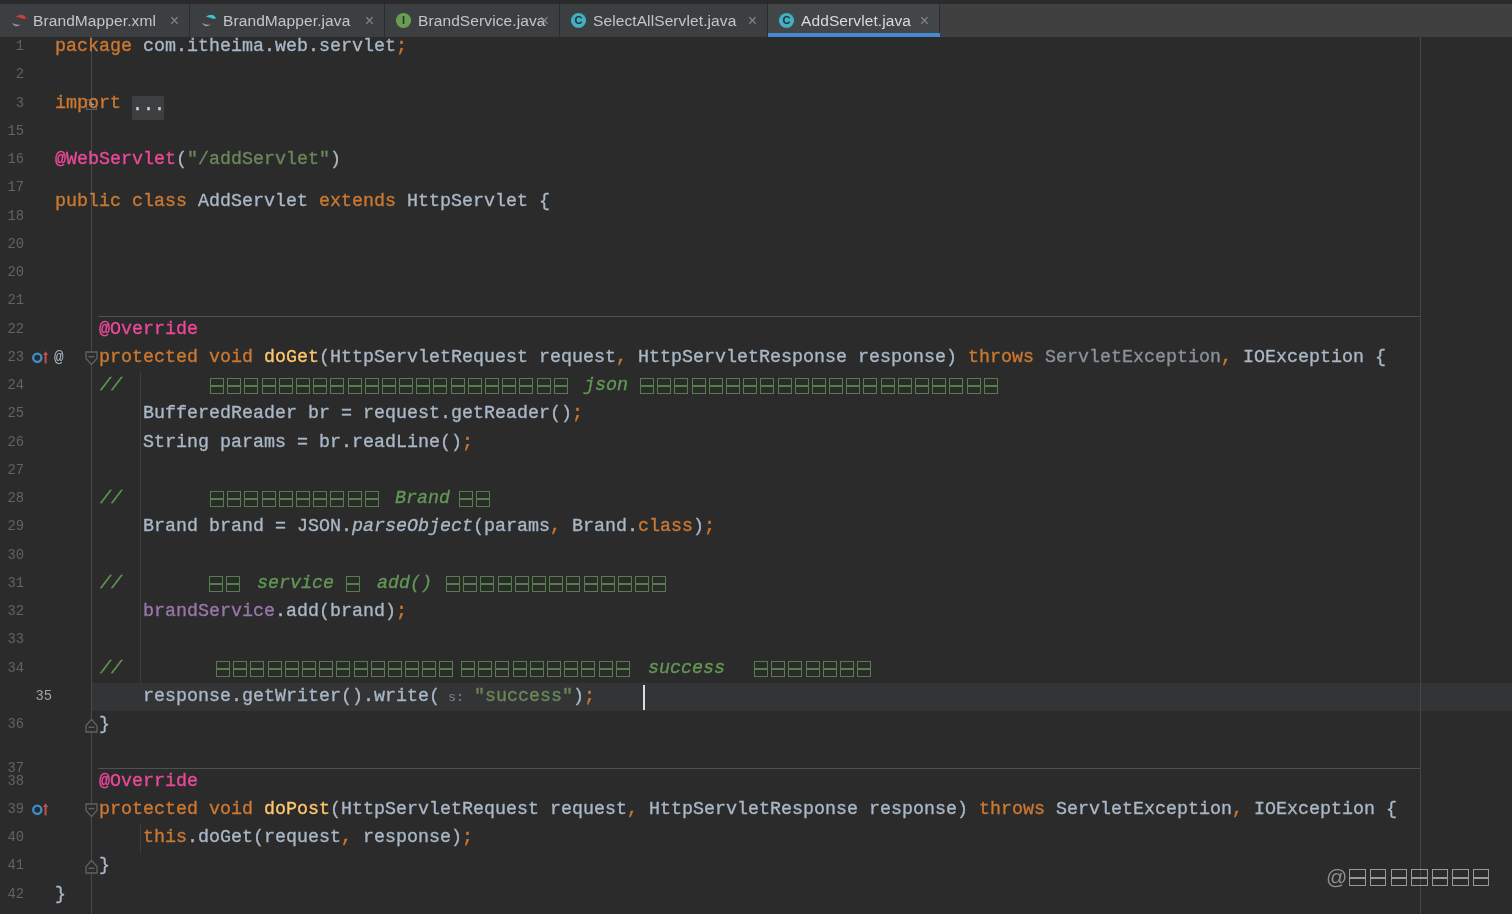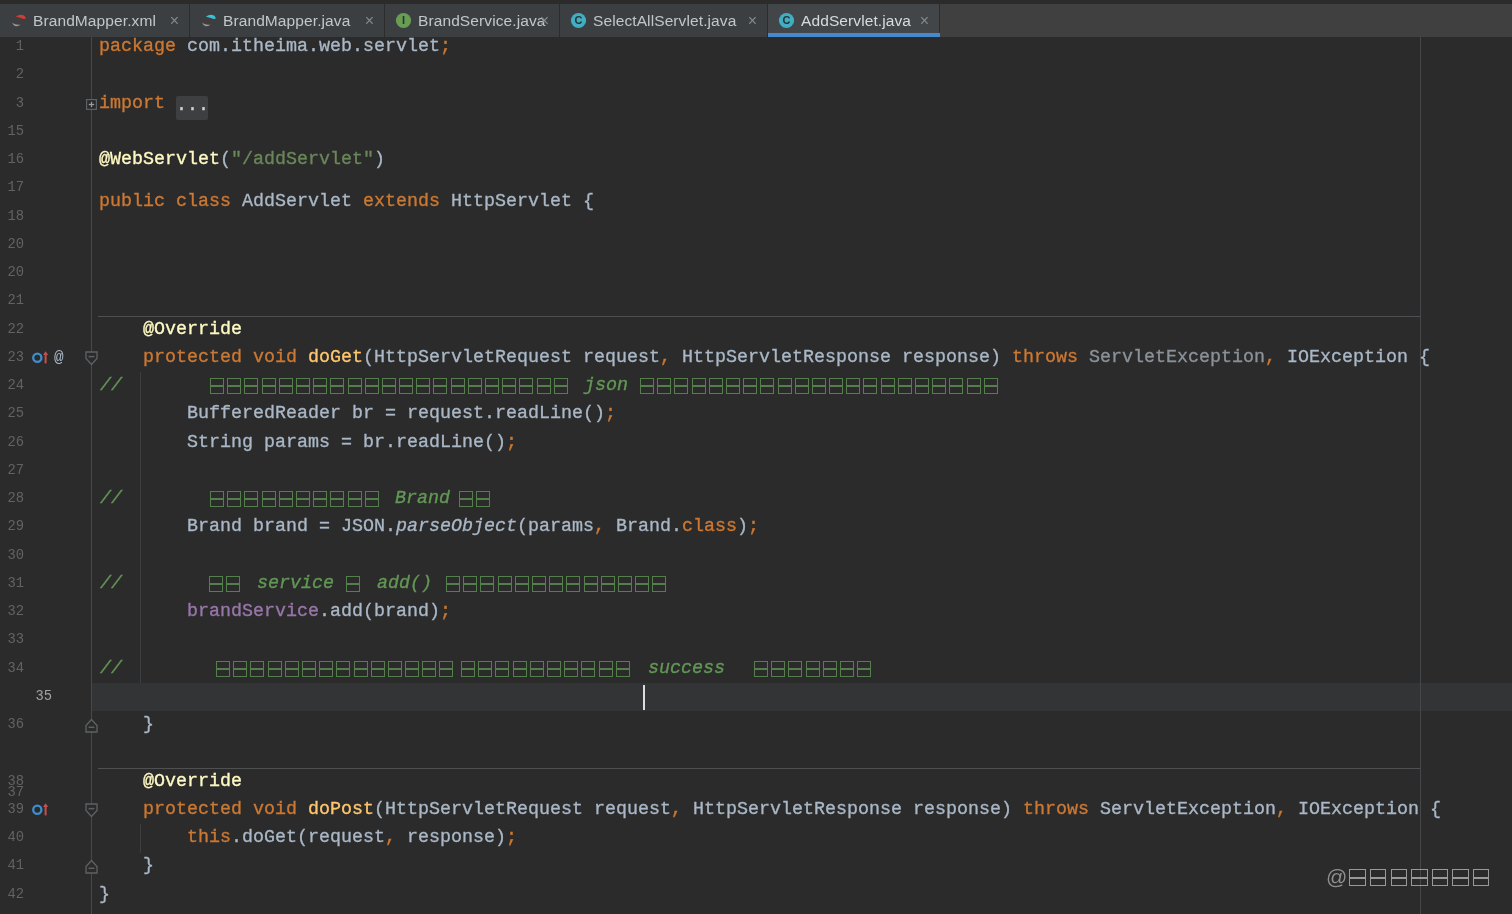--- a/index.html
+++ b/index.html
@@ -13,26 +13,26 @@
 .tx { position:absolute; right:10px; color:#85888a; font-family:"Liberation Sans",sans-serif; font-size:16px; }
 .underline { position:absolute; left:768px; top:29px; width:172px; height:4px; background:#4689cf; }
 .vline { position:absolute; width:1px; background:#47494b; }
 .band { position:absolute; left:92px; top:683px; width:1420px; height:28px; background:#323435; }
 .sep { position:absolute; left:98px; width:1322px; height:1px; background:#4e5052; }
 .guide { position:absolute; width:1px; background:#3c3e40; }
 .ln { position:absolute; left:0; width:24px; height:29px; line-height:28.26px; text-align:right; color:#606366; font-size:13.8px; }
 .ln.cur { color:#a4a3a3;margin-left:28px; }
 .gat { position:absolute; left:54px; width:20px; height:29px; line-height:28.26px; color:#a9b7c6; font-size:16px; }
 .ic { position:absolute; }
-.r { position:absolute; left:0; width:1512px; height:29px; line-height:28.26px; white-space:pre; padding-left:99px; -webkit-text-stroke:0.33px; }
+.r { position:absolute; left:0; width:1512px; height:29px; line-height:28.26px; white-space:pre; padding-left:55px; -webkit-text-stroke:0.33px; }
 .r.cm { padding-left:0; }
 .k { color:#cc7832; }
 .d { color:#a9b7c6; }
 .s { color:#6a8759; }
-.a { color:#fef9c3; }
+.a { color:#ec4899; }
 .m { color:#ffc66d; }
 .f { color:#9876aa; }
 .g { color:#8a9199; }
 .it { font-style:italic;margin-top:28px; }
 .hl { background:#474832; }
 .fold { display:inline-block; background:#3d3f40; color:#ced3d8; border-radius:2px; margin-left:11px; width:32px; text-align:center; height:24px; line-height:20px; vertical-align:-2px; -webkit-text-stroke:0.33px #ced3d8; }
 .hint { display:inline-block; width:19px; margin:0 7px 0 8px; font-size:13.5px; color:#7e8287; -webkit-text-stroke:0; }
 .cl { position:absolute; color:#629755; font-style:italic; }
 .cb { position:absolute; top:0; height:28.26px; display:inline-flex; align-items:center; }
 .cb i { display:inline-block; width:14px; height:16px; border:1.5px solid #557e4d; margin-right:3.2px;
@@ -70,21 +70,21 @@
     <div class="ln" style="top:457px">27</div>
     <div class="ln" style="top:485px">28</div>
     <div class="ln" style="top:513px">29</div>
     <div class="ln" style="top:542px">30</div>
     <div class="ln" style="top:570px">31</div>
     <div class="ln" style="top:598px">32</div>
     <div class="ln" style="top:626px">33</div>
     <div class="ln" style="top:655px">34</div>
     <div class="ln cur" style="top:683px">35</div>
     <div class="ln" style="top:711px">36</div>
-    <div class="ln" style="top:779px">37</div>
+    <div class="ln" style="top:755px">37</div>
     <div class="ln" style="top:768px">38</div>
     <div class="ln" style="top:796px">39</div>
     <div class="ln" style="top:824px">40</div>
     <div class="ln" style="top:852px">41</div>
     <div class="ln" style="top:881px">42</div>
 <svg class="ic" style="left:86px;top:99px" width="11" height="11" viewBox="0 0 11 11">
       <rect x="0.6" y="0.6" width="9.8" height="9.8" fill="#2b2b2b" stroke="#5d6163" stroke-width="1.2"></rect>
       <line x1="2.8" y1="5.5" x2="8.2" y2="5.5" stroke="#9a9d9f" stroke-width="1.3"></line>
       <line x1="5.5" y1="2.8" x2="5.5" y2="8.2" stroke="#9a9d9f" stroke-width="1.3"></line>
     </svg>
@@ -115,27 +115,28 @@
       <path d="M1 14 H12 V7.5 L6.5 1.5 L1 7.5 Z" fill="#2b2b2b" stroke="#5f6264" stroke-width="1.3"></path>
       <line x1="3.6" y1="9.3" x2="9.4" y2="9.3" stroke="#5f6264" stroke-width="1.5"></line>
     </svg>
 <div class="r" style="top:33px"><span class="k">package</span><span class="d"> com.itheima.web.servlet</span><span class="k">;</span></div>
     <div class="r" style="top:90px"><span class="k">import</span><span class="fold">...</span></div>
     <div class="r" style="top:146px"><span class="a">@WebServlet</span><span class="d">(</span><span class="s">"/addServlet"</span><span class="d">)</span></div>
     <div class="r" style="top:188px"><span class="k">public class</span><span class="d"> AddServlet </span><span class="k">extends</span><span class="d"> HttpServlet {</span></div>
     <div class="r" style="top:316px"><span class="d">    </span><span class="a">@Override</span></div>
     <div class="r" style="top:344px"><span class="d">    </span><span class="k">protected void </span><span class="m">doGet</span><span class="d">(HttpServletRequest request</span><span class="k">,</span><span class="d"> HttpServletResponse response) </span><span class="k">throws</span><span class="g"> ServletException</span><span class="k">,</span><span class="d"> IOException {</span></div>
     <div class="r cm" style="top:372px"><span class="cl" style="left:100px">//</span><span class="cb" style="left:210px"><i></i><i></i><i></i><i></i><i></i><i></i><i></i><i></i><i></i><i></i><i></i><i></i><i></i><i></i><i></i><i></i><i></i><i></i><i></i><i></i><i></i></span><span class="cl" style="left:584px">json</span><span class="cb" style="left:640px"><i></i><i></i><i></i><i></i><i></i><i></i><i></i><i></i><i></i><i></i><i></i><i></i><i></i><i></i><i></i><i></i><i></i><i></i><i></i><i></i><i></i></span></div>
-    <div class="r" style="top:400px"><span class="d">        BufferedReader br = request.readLine()</span><span class="k">;</span></div>
+    <div class="r" style="top:400px"><span class="d">        BufferedReader br = request.getReader()</span><span class="k">;</span></div>
     <div class="r" style="top:429px"><span class="d">        String params = br.readLine()</span><span class="k">;</span></div>
     <div class="r cm" style="top:485px"><span class="cl" style="left:100px">//</span><span class="cb" style="left:210px"><i></i><i></i><i></i><i></i><i></i><i></i><i></i><i></i><i></i><i></i></span><span class="cl" style="left:395px">Brand</span><span class="cb" style="left:459px"><i></i><i></i></span></div>
     <div class="r" style="top:513px"><span class="d">        Brand brand = JSON.</span><span class="d it">parseObject</span><span class="d">(params</span><span class="k">,</span><span class="d"> Brand.</span><span class="k">class</span><span class="d">)</span><span class="k">;</span></div>
     <div class="r cm" style="top:570px"><span class="cl" style="left:100px">//</span><span class="cb" style="left:209px"><i></i><i></i></span><span class="cl" style="left:257px">service</span><span class="cb" style="left:346px"><i></i></span><span class="cl" style="left:377px">add()</span><span class="cb" style="left:446px"><i></i><i></i><i></i><i></i><i></i><i></i><i></i><i></i><i></i><i></i><i></i><i></i><i></i></span></div>
     <div class="r" style="top:598px"><span class="d">        </span><span class="f">brandService</span><span class="d">.add(brand)</span><span class="k">;</span></div>
     <div class="r cm" style="top:655px"><span class="cl" style="left:100px">//</span><span class="cb" style="left:216px"><i></i><i></i><i></i><i></i><i></i><i></i><i></i><i></i><i></i><i></i><i></i><i></i><i></i><i></i></span><span class="cb" style="left:461px"><i></i><i></i><i></i><i></i><i></i><i></i><i></i><i></i><i></i><i></i></span><span class="cl" style="left:648px">success</span><span class="cb" style="left:754px"><i></i><i></i><i></i><i></i><i></i><i></i><i></i></span></div>
+    <div class="r" style="top:683px"><span class="d">        response.getWriter().write(</span><span class="hint">s:</span><span class="s">"success"</span><span class="d">)</span><span class="k">;</span></div>
     <div class="r" style="top:711px"><span class="d">    }</span></div>
     <div class="r" style="top:768px"><span class="d">    </span><span class="a">@Override</span></div>
     <div class="r" style="top:796px"><span class="d">    </span><span class="k">protected void </span><span class="m">doPost</span><span class="d">(HttpServletRequest request</span><span class="k">,</span><span class="d"> HttpServletResponse response) </span><span class="k">throws</span><span class="d"> ServletException</span><span class="k">,</span><span class="d"> IOException {</span></div>
     <div class="r" style="top:824px"><span class="d">        </span><span class="k">this</span><span class="d">.doGet(request</span><span class="k">,</span><span class="d"> response)</span><span class="k">;</span></div>
     <div class="r" style="top:852px"><span class="d">    }</span></div>
     <div class="r" style="top:881px"><span class="d">}</span></div>
 <div class="caret"></div>
 <div class="wm">
       <span class="wat">@</span>
       <b></b>

